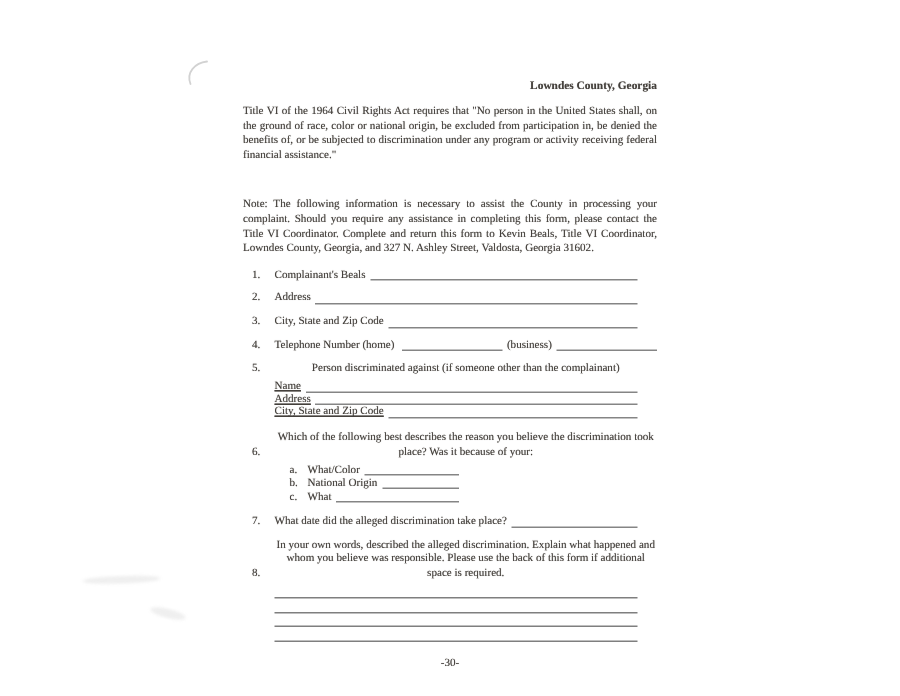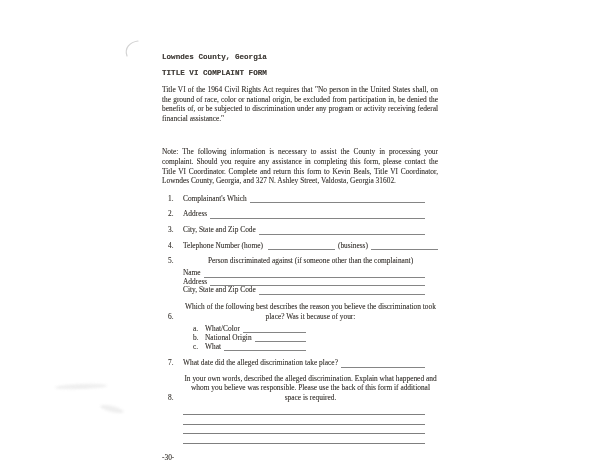--- a/index.html
+++ b/index.html
@@ -7,69 +7,68 @@
     --rule:#858585;
     --paper:#ffffff;
   }
   html,body{margin:0;padding:0;overflow:hidden;background:var(--paper);}
   .page{
     position:relative;width:600px;height:464px;background:var(--paper);
     overflow:hidden;font-family:"Liberation Serif", serif;color:var(--ink);
     text-shadow:0 0 0.5px rgba(70,64,58,0.55);
   }
   .content{position:absolute;left:162px;top:52px;width:276px;font-size:7.4px;line-height:9.6px;}
-  .hline{text-align:left;font-weight:bold;font-size:7.6px;line-height:10px;margin-bottom:6px;font-family:Liberation Mono, monospace;}
+  .hline{text-align:right;font-weight:bold;font-size:7.6px;line-height:10px;margin-bottom:6px;}
   .para{margin:7px 0 3px 0;text-align:justify;line-height:9.6px;}
   .para.note{margin-top:24px;margin-bottom:8px;}
   .item{display:flex;align-items:flex-end;padding-left:6px;margin-bottom:6px;line-height:9.6px;}
   .num{width:15px;flex:none;}
   .lbl{white-space:nowrap;padding-right:3px;}
   .lblwrap{white-space:normal;flex:1;padding-right:0;text-align:center;}
   .fill{flex:1;border-bottom:1px solid var(--rule);margin-right:13px;height:7px;}
   .seg{width:67px;flex:none;border-bottom:1px solid var(--rule);height:7px;margin:0 2px;}
   .lbl2{white-space:nowrap;padding:0 1px;font-family:Liberation Serif, serif;}
   .sub5{margin-left:21px;margin-bottom:7px;}
   .sub5 .row{display:flex;align-items:flex-end;line-height:8.8px;}
-  .sub5 .lbl{padding-right:3px;}
+  .sub5 .lbl{padding-right:3px;text-decoration:underline;}
   .sub5 .fill{height:6px;}
   .sub6{margin-left:31px;margin-bottom:7px;}
   .sub6 .row{display:flex;align-items:flex-end;width:113px;line-height:9px;}
   .sub6 .num{width:12px;}
   .sub6 .fill{margin-right:0;height:6px;}
   .tight{margin-bottom:3px;}
   .blanklines{margin-left:21px;margin-right:13px;margin-top:2px;}
   .bl{height:8.5px;border-bottom:1px solid #7f7f7f;}
-  .pagenum{margin-top:9px;font-size:7.4px;}
+  .pagenum{text-align:center;margin-top:9px;font-size:7.4px;}
   .penmark{position:absolute;left:118px;top:38px;opacity:.75;}
   .smudge{position:absolute;background:rgba(140,140,140,.14);border-radius:50%;filter:blur(1px);}
   .smudge.s1{left:55px;top:384px;width:52px;height:5px;transform:rotate(-2deg);}
   .smudge.s2{left:100px;top:406px;width:24px;height:6px;transform:rotate(14deg);}
 </style>
 </head>
 <body>
 
 <div class="page">
 
   <svg class="penmark" width="24" height="22" viewBox="0 0 24 22">
     <path d="M20,3 C12,4 6,10 9,18" fill="none" stroke="#c3c3c3" stroke-width="1.2" stroke-linecap="round"></path>
   </svg>
   <div class="smudge s1"></div>
   <div class="smudge s2"></div>
 
   <div class="content">
 
     <div class="hline">Lowndes County, Georgia</div>
-    <div class="hline">TITLE VI COMPLAINT FORM</div>
 
     <p class="para">Title VI of the 1964 Civil Rights Act requires that "No person in the United States shall, on the ground of race, color or national origin, be excluded from participation in, be denied the benefits of, or be subjected to discrimination under any program or activity receiving federal financial assistance."</p>
     <p class="para note">Note: The following information is necessary to assist the County in processing your complaint. Should you require any assistance in completing this form, please contact the Title VI Coordinator. Complete and return this form to Kevin Beals, Title VI Coordinator, Lowndes County, Georgia, and 327 N. Ashley Street, Valdosta, Georgia 31602.</p>
 
     <div class="item">
       <span class="num">1.</span>
-      <span class="lbl">Complainant's Which</span>
+      <span class="lbl">Complainant's Beals</span>
       <span class="fill"></span>
     </div>
 
     <div class="item">
       <span class="num">2.</span>
       <span class="lbl">Address</span>
       <span class="fill"></span>
     </div>
 
     <div class="item">

